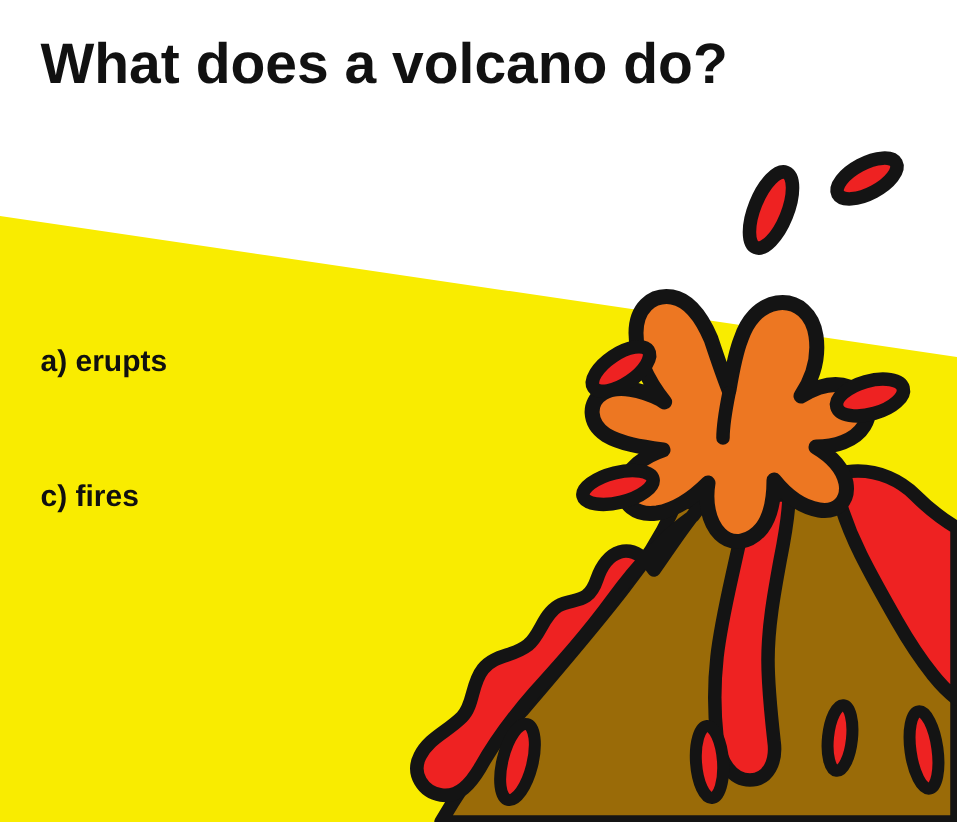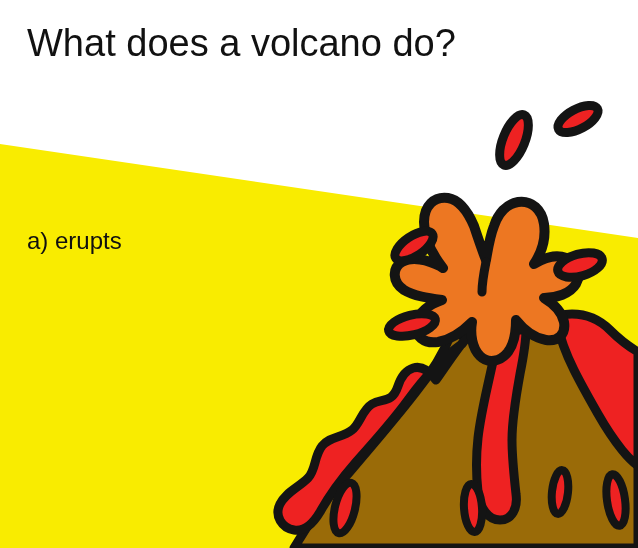--- a/index.html
+++ b/index.html
@@ -28,35 +28,36 @@
     inset: 0;
     width: 638px;
     height: 548px;
     pointer-events: none;
   }
   #text-layer {
     position: absolute;
     inset: 0;
     width: 512px;
     height: 548px;
+    font-weight: bold;
   }
   #question-title {
     position: absolute;
     left: 27px;
     top: 21px;
     font-size: 38px;
     line-height: 44px;
     color: #111111;
     letter-spacing: 0px;
     white-space: nowrap;
   }
   .option-row {
     position: absolute;
     left: 27px;
-    font-size: 24px;
+    font-size: 20px;
     line-height: 38px;
     color: #101010;
     white-space: nowrap;
   }
   #option-a { top: 222px; }
   #option-b { top: 267px; }
   #option-c { top: 312px; }
 </style>
 </head>
 <body>
@@ -156,15 +157,16 @@
     <ellipse cx="412" cy="325" rx="10" ry="24" transform="rotate(76 412 325)" fill="#EE2222" stroke="#141414" stroke-width="9"></ellipse>
     <ellipse cx="580" cy="265" rx="11" ry="23" transform="rotate(74 580 265)" fill="#EE2222" stroke="#141414" stroke-width="9"></ellipse>
   </svg>
 
   <div id="text-layer">
     <div id="question-title">What does a volcano do?</div>
 
     <div class="option-row" id="option-a">a) erupts</div>
 
 
+    <div class="option-row" id="option-c">c) fires</div>
   </div>
 
 </div>
 
 </body></html>

